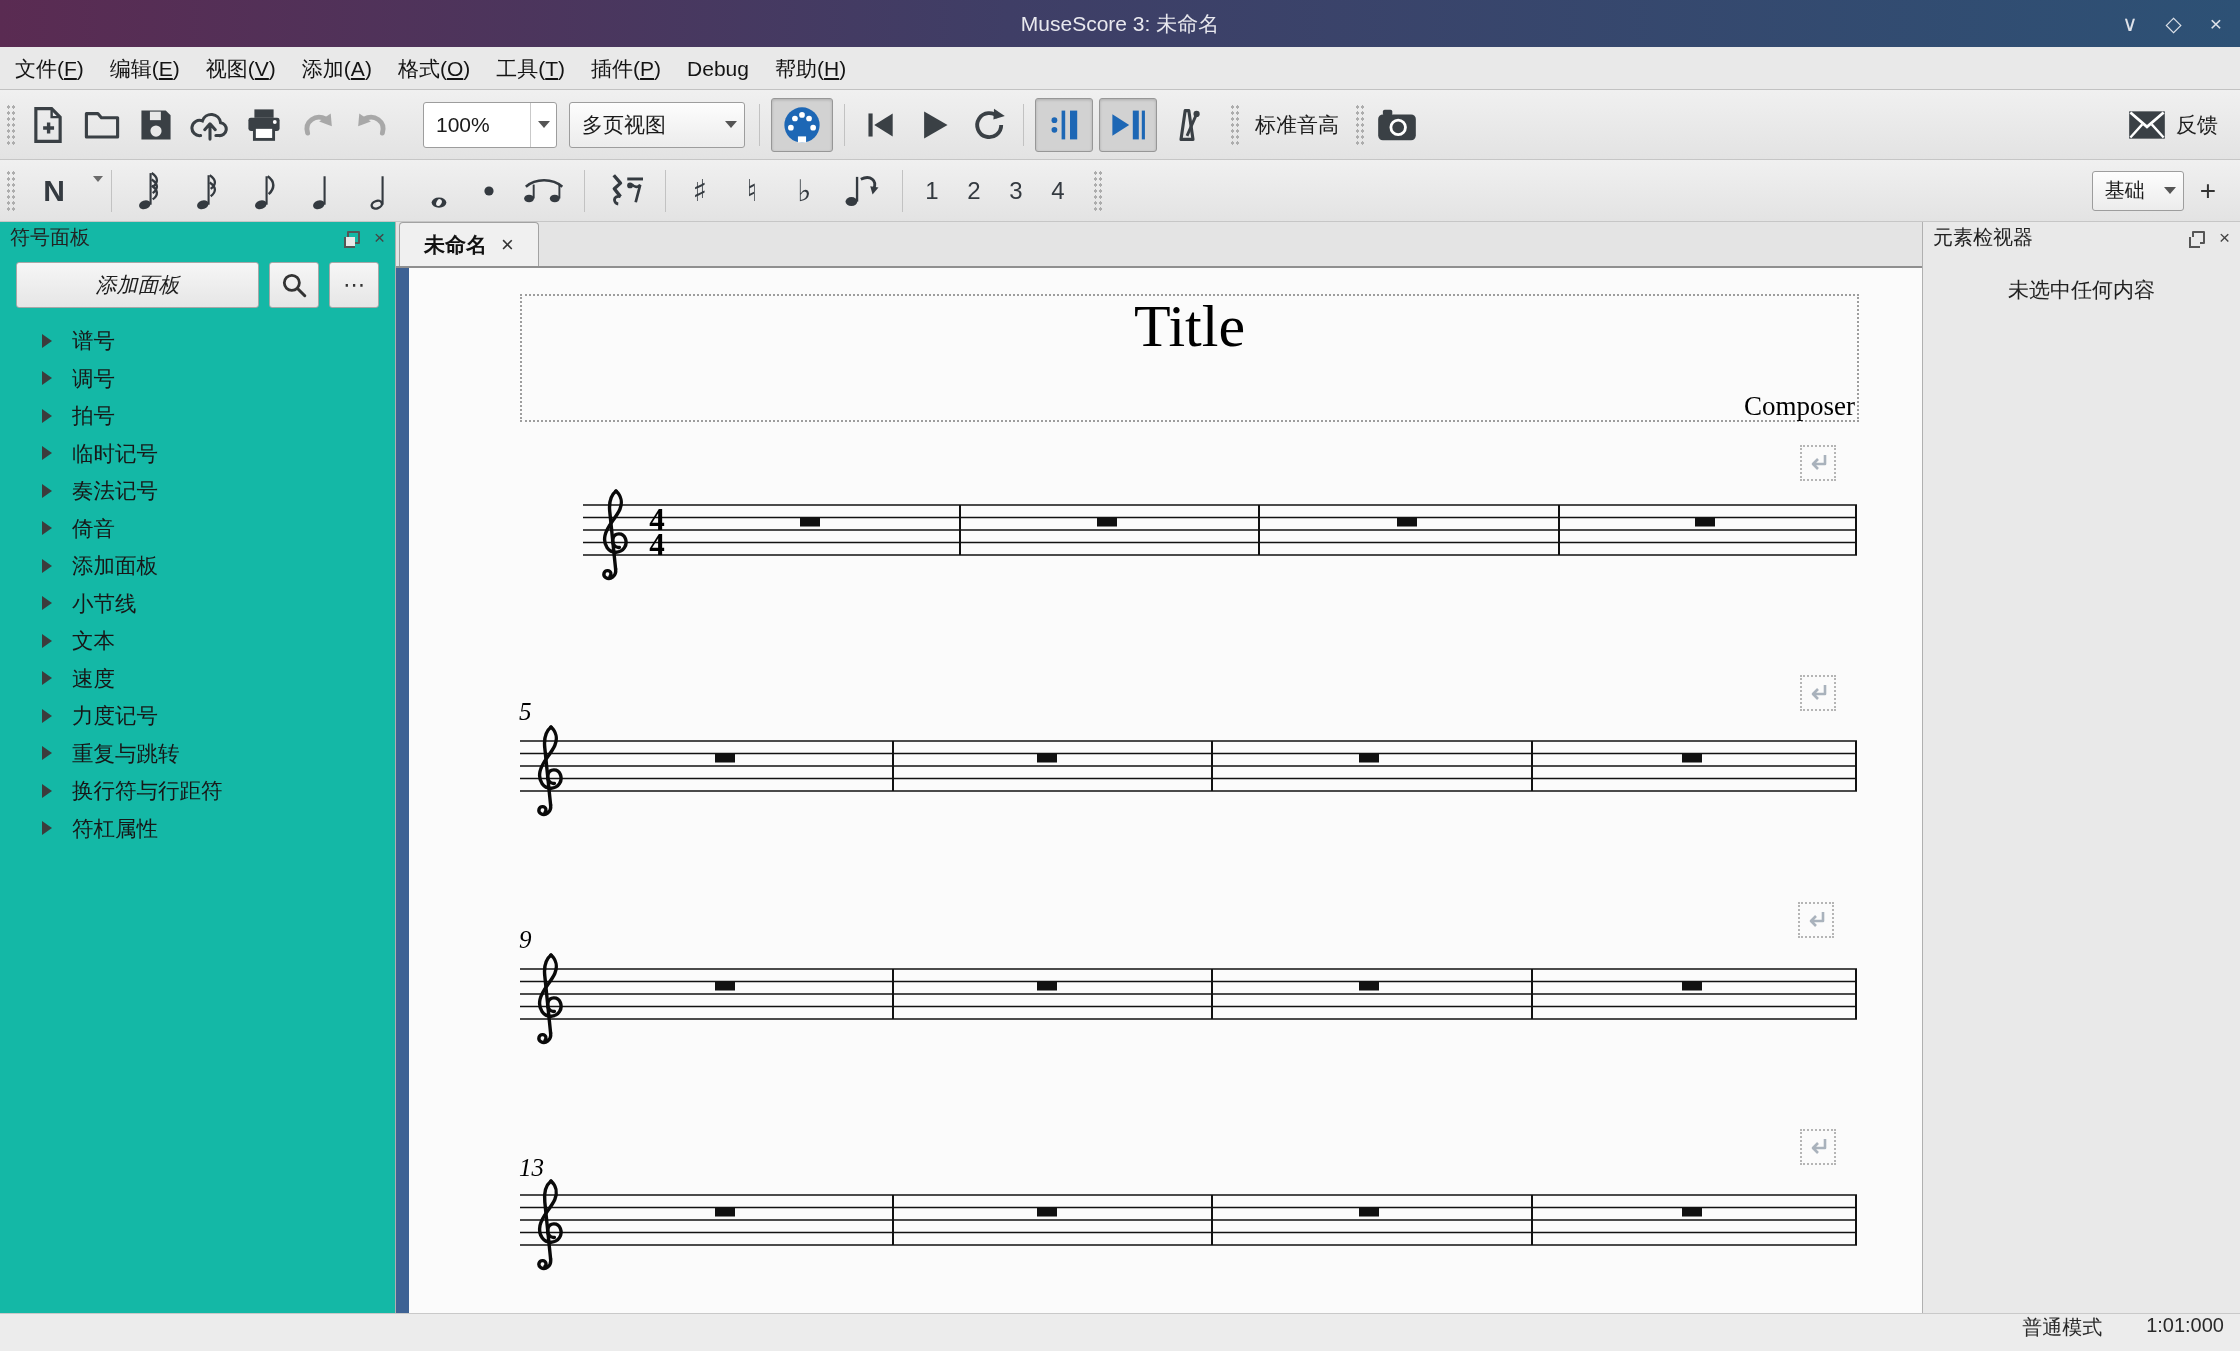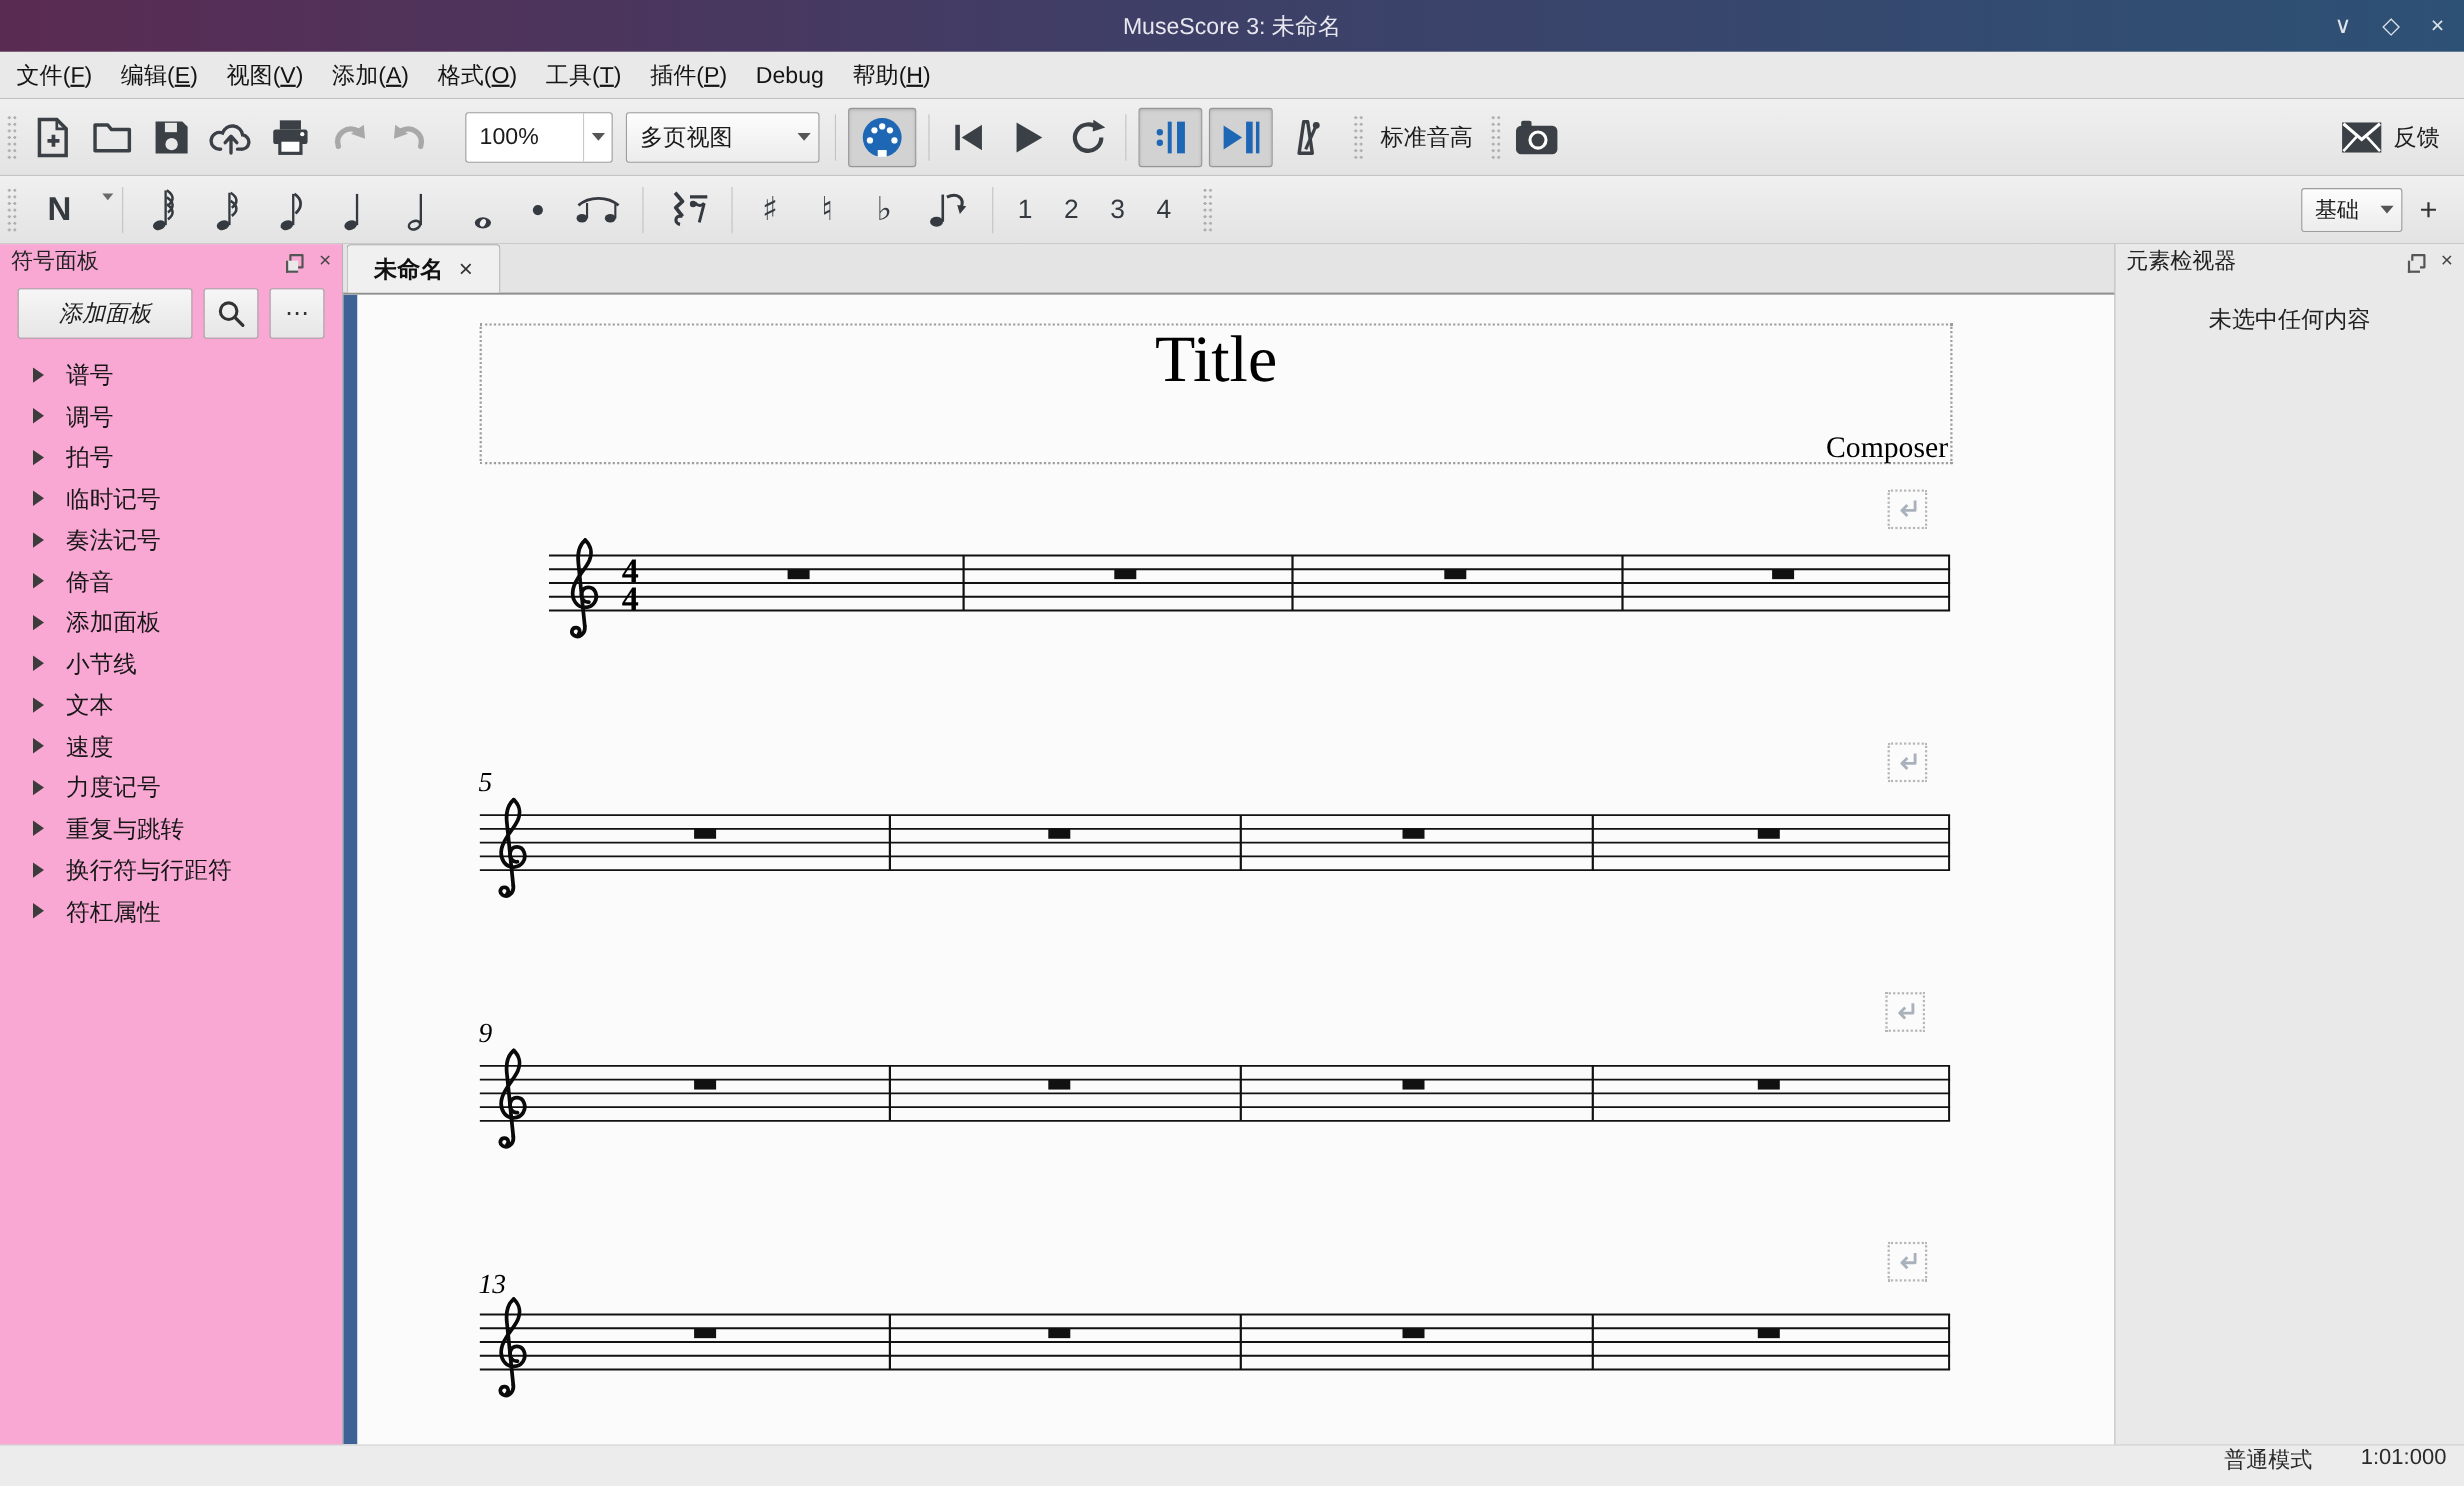--- a/index.html
+++ b/index.html
@@ -39,32 +39,32 @@
   .voice-num { font-size:24px; color:#343a40; width:42px; text-align:center; }
   .note-n { font-size:30px; font-weight:bold; color:#343a40; }
   .mini-caret { width:0;height:0;border-left:5px solid transparent;border-right:5px solid transparent;border-top:6px solid #6a6a6a; margin-left:6px; }
   .plus-btn { font-size:28px; color:#333; padding:0 10px; }
   .feedback { display:flex; align-items:center; gap:10px; margin-right:22px; font-size:21px; color:#1d1d1d; }
 
   
   .main { display:flex; height:1091px; }
 
   
-  .palette { width:312px; border-right:1px solid #b0b0b0; background:#f9a8d4; position:relative; }
+  .palette { width:396px; border-right:1px solid #b0b0b0; background:#14b8a6; position:relative; }
   .panel-head { height:30px; display:flex; align-items:center; padding:0 10px; }
   .panel-head .ptitle { font-size:20px; color:#222; flex:1; }
   .panel-icons { display:flex; align-items:center; gap:14px; }
   .float-ic { width:13px; height:13px; border:2px solid #555; border-radius:1px; position:relative; }
   .float-ic:before { content:""; position:absolute; left:-5px; top:4px; width:9px; height:9px; background:#e9e9e9; border-left:2px solid #555; border-bottom:2px solid #555; }
   .x-ic { font-size:19px; color:#444; line-height:13px; }
   .pal-controls { display:flex; align-items:center; padding:10px 16px 8px 16px; gap:10px;font-style:italic; }
   .add-panel-btn { flex:1; height:46px; background:linear-gradient(#f6f6f6,#e6e6e6); border:1px solid #a7a7a7; border-radius:3px; font-size:21px; color:#1d1d1d; display:flex; align-items:center; justify-content:center; }
   .sq-btn { width:50px; height:46px; background:linear-gradient(#f6f6f6,#e6e6e6); border:1px solid #a7a7a7; border-radius:3px; display:flex; align-items:center; justify-content:center; font-size:22px; color:#333; }
   .pal-list { list-style:none; margin-top:6px; }
-  .pal-item { height:37.5px; display:flex; align-items:center; padding-left:30px; font-size:21.5px; color:#171717; }
+  .pal-item { height:37.5px; display:flex; align-items:center; padding-left:42px; font-size:21.5px; color:#171717; }
   .tri { width:0; height:0; border-top:7px solid transparent; border-bottom:7px solid transparent; border-left:10px solid #3c3c3c; margin-right:20px; }
 
   
   .score-area { flex:1; display:flex; flex-direction:column; position:relative; background:#e4e4e4; }
   .tabbar { height:46px; background:#e4e4e4; border-bottom:2px solid #8f8f8f; display:flex; align-items:flex-end; padding-left:3px; }
   .tab { width:140px; height:44px; background:#f0f0f0; border:1px solid #a2a2a2; border-bottom:none; border-radius:4px 4px 0 0; display:flex; align-items:center; justify-content:center; gap:14px; }
   .tab .tlabel { font-size:21px; color:#111;font-weight:bold; }
   .tab .tclose { font-size:22px; color:#333; }
   .score-view { flex:1; position:relative; background:#fbfbfb; overflow:hidden; }
   .blue-strip { position:absolute; left:0; top:0; width:13px; height:100%; background:#3e6294; }

